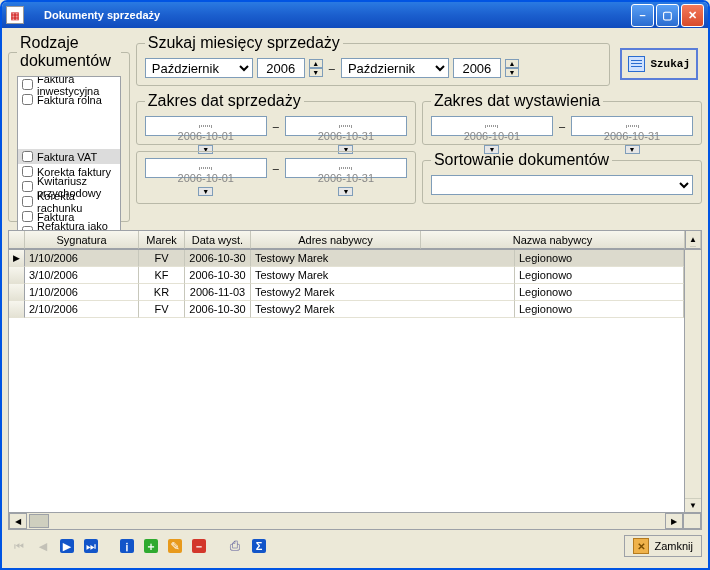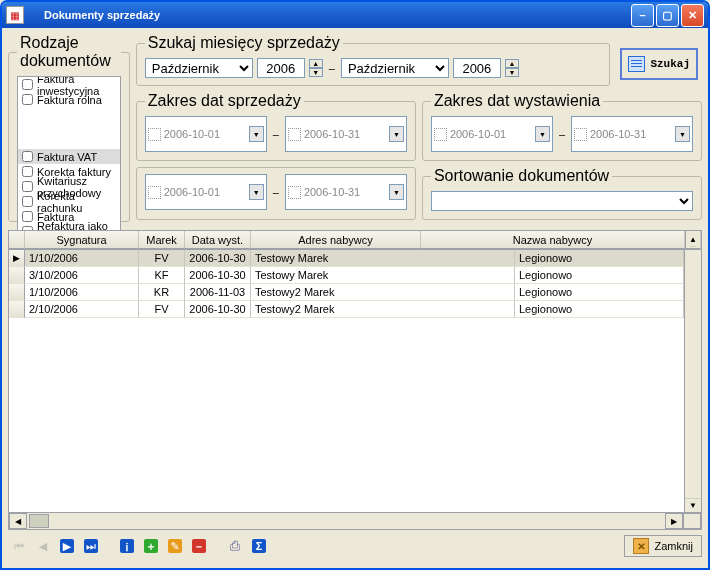--- a/index.html
+++ b/index.html
@@ -22,21 +22,21 @@
   .right-filters{flex:1;display:flex;flex-direction:column;gap:6px;}
   .row{display:flex;gap:6px;}
   .row>fieldset{flex:1;}
   .inline{display:flex;align-items:center;gap:4px;}
   select,input[type=text]{border:1px solid #7f9db9;background:#fff;height:20px;font-family:inherit;font-size:13px;box-sizing:border-box;padding:0 2px;}
   .combo{width:108px;}
   .year-box{width:48px;text-align:center;}
   .spin{display:flex;flex-direction:column;}
   .spin button{width:14px;height:9px;font-size:7px;line-height:6px;padding:0;border:1px solid #7f9db9;background:#ece9d8;}
   .dash{padding:0 2px;}
-  .date-field{display:flex;align-items:center;border:1px solid #7f9db9;background:#fff;height:20px;padding:17px 2px;gap:3px;box-sizing:border-box;width:122px;}
+  .date-field{display:flex;align-items:center;border:1px solid #7f9db9;background:#fff;height:20px;padding:8px 2px;gap:3px;box-sizing:border-box;width:122px;flex-direction:column;}
   .date-field .chk{width:11px;height:11px;border:1px dotted #999;}
   .date-field .val{color:#888;flex:1;}
   .date-field .dd{width:13px;height:14px;background:#e6e6e6;border:1px solid #7f9db9;display:flex;align-items:center;justify-content:center;font-size:7px;}
   .search-btn{width:78px;height:32px;border:2px solid #5a7dd8;background:#ece9d8;display:flex;align-items:center;justify-content:center;gap:5px;font-weight:bold;font-family:inherit;font-size:11px;}
   .search-btn .s-icon{width:18px;height:14px;border:1px solid #2a6cd0;background:#cfe1ff;position:relative;}
   .search-btn .s-icon::before{content:"";position:absolute;left:2px;top:3px;right:2px;height:1px;background:#2a6cd0;box-shadow:0 3px 0 #2a6cd0,0 6px 0 #2a6cd0;}
   .fs-months{height:52px;}
   .grid-wrap{flex:1;margin-top:8px;display:flex;flex-direction:column;border:1px solid #9da1a7;background:#fff;min-height:0;}
   .grid-header{display:flex;background:#ece9d8;border-bottom:1px solid #9da1a7;}
   .grid-body{flex:1;overflow:hidden;}

